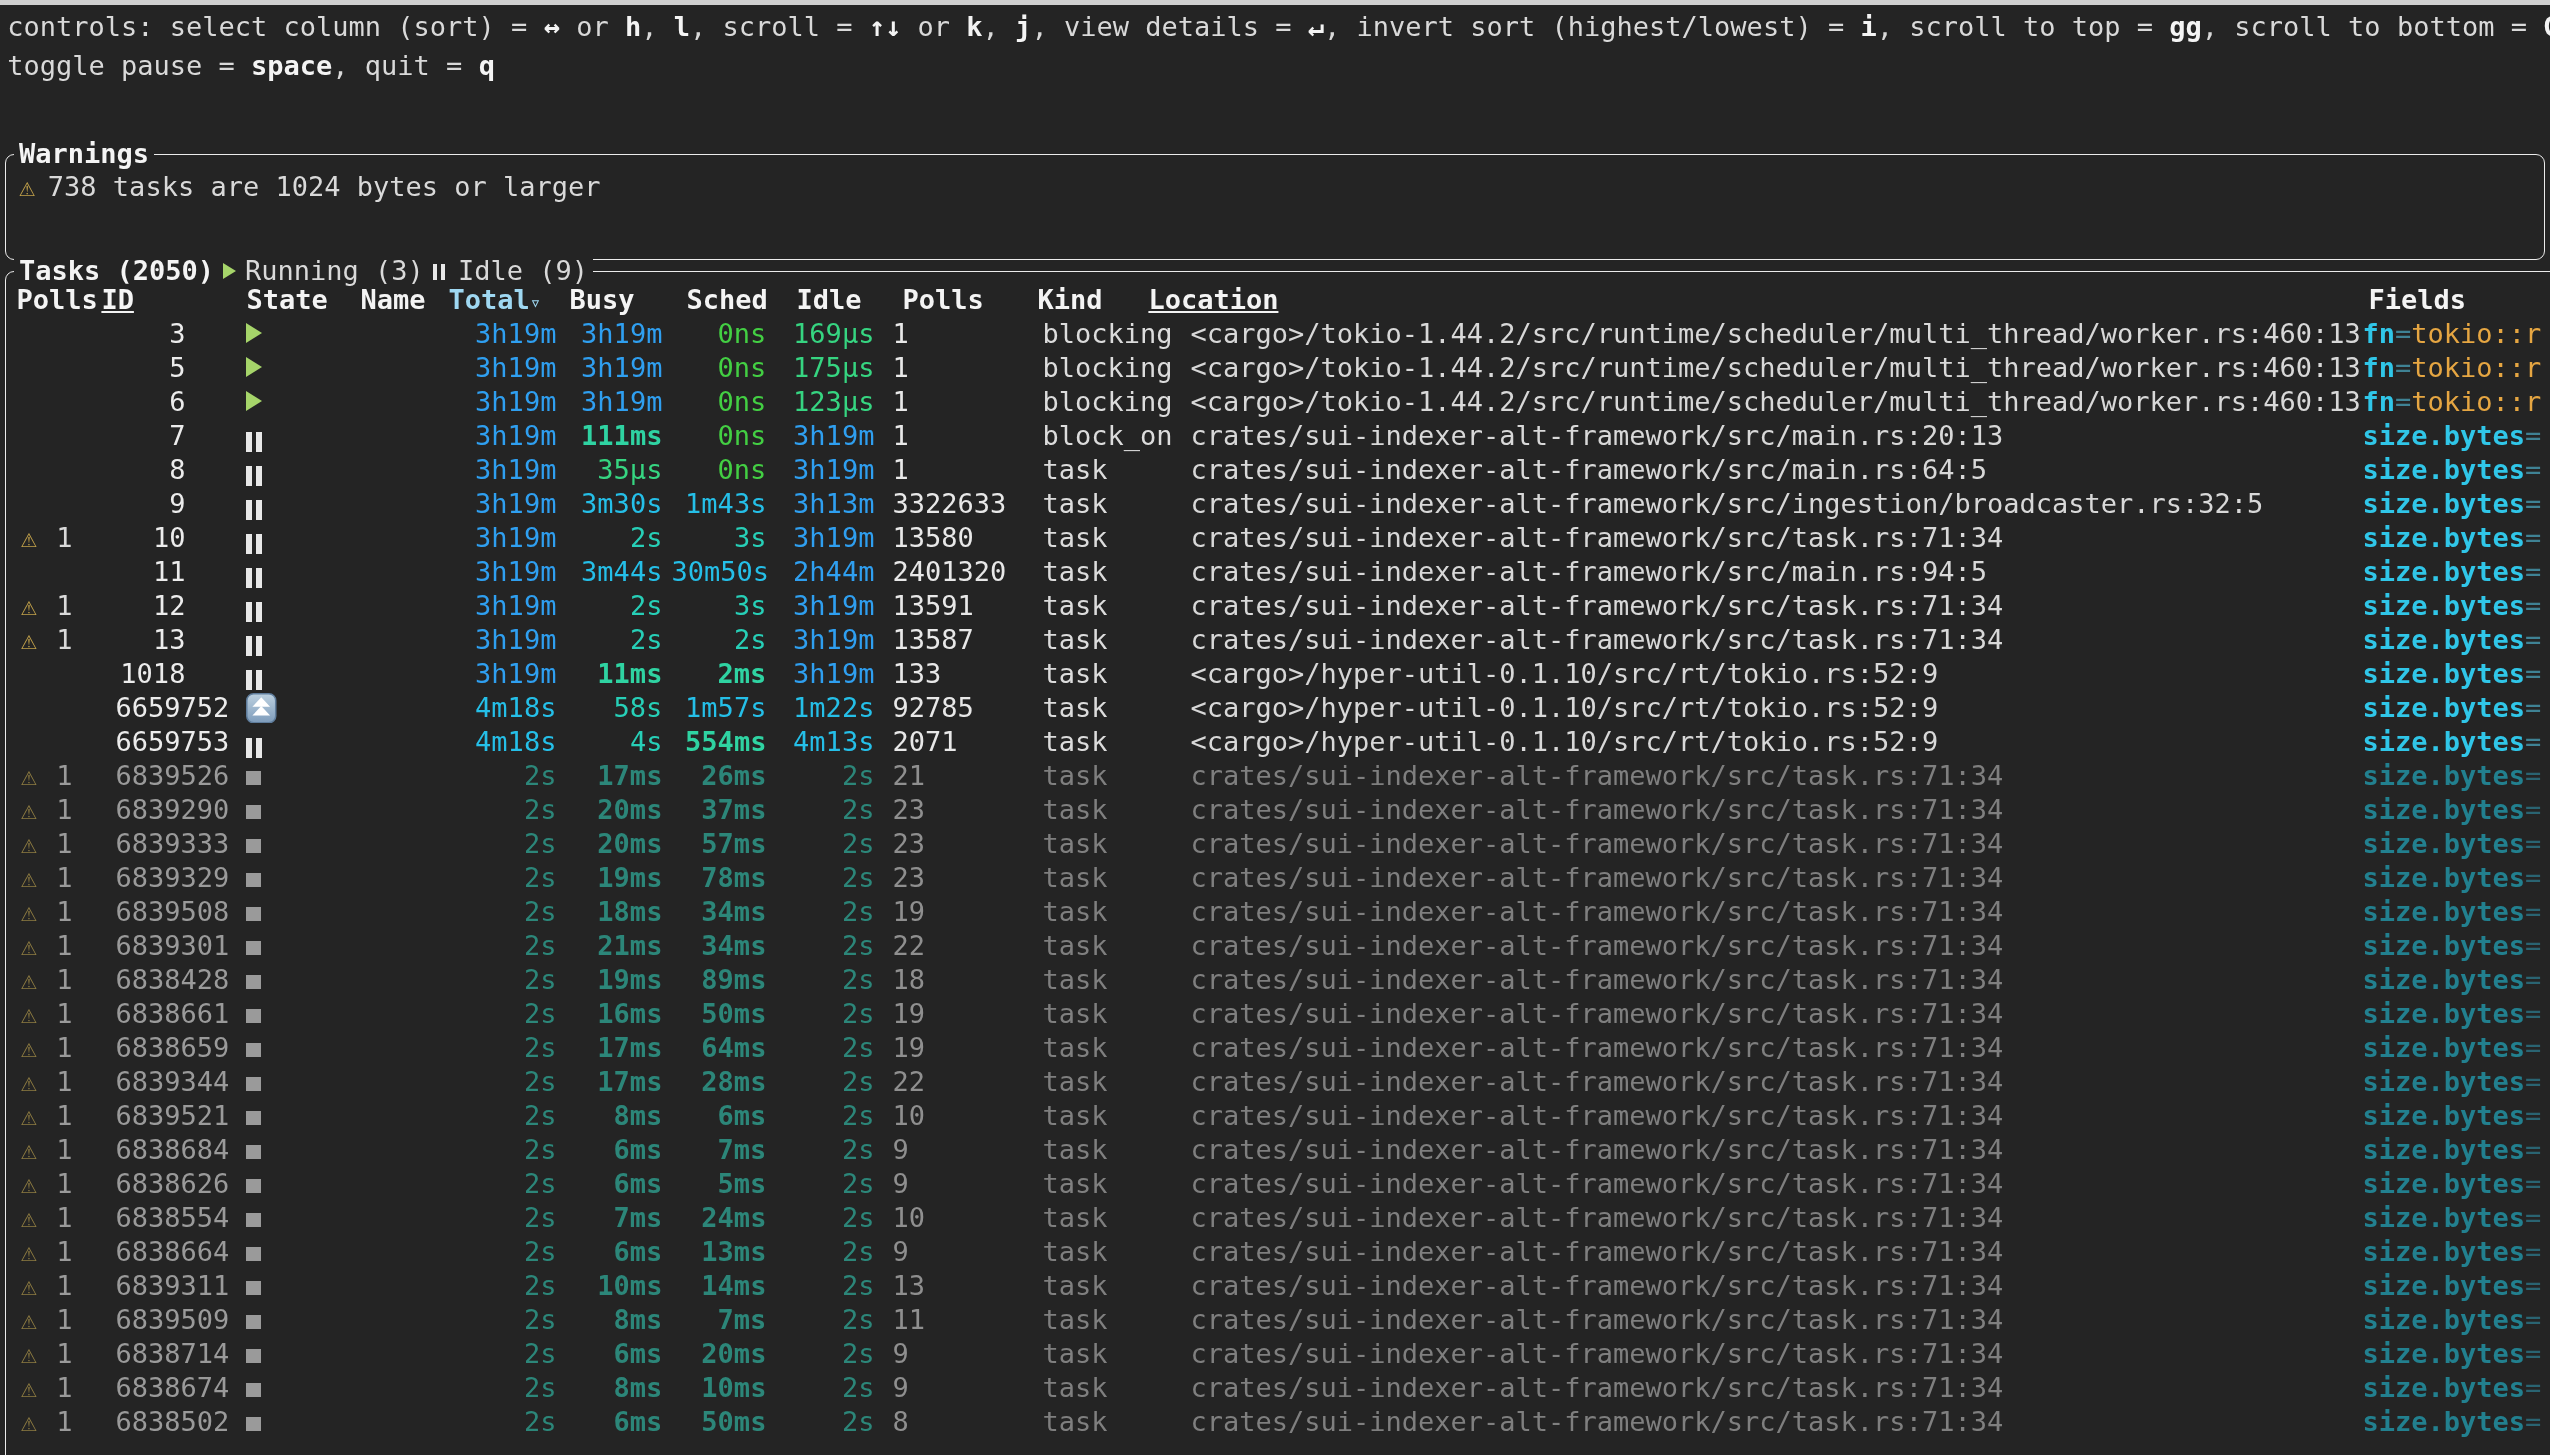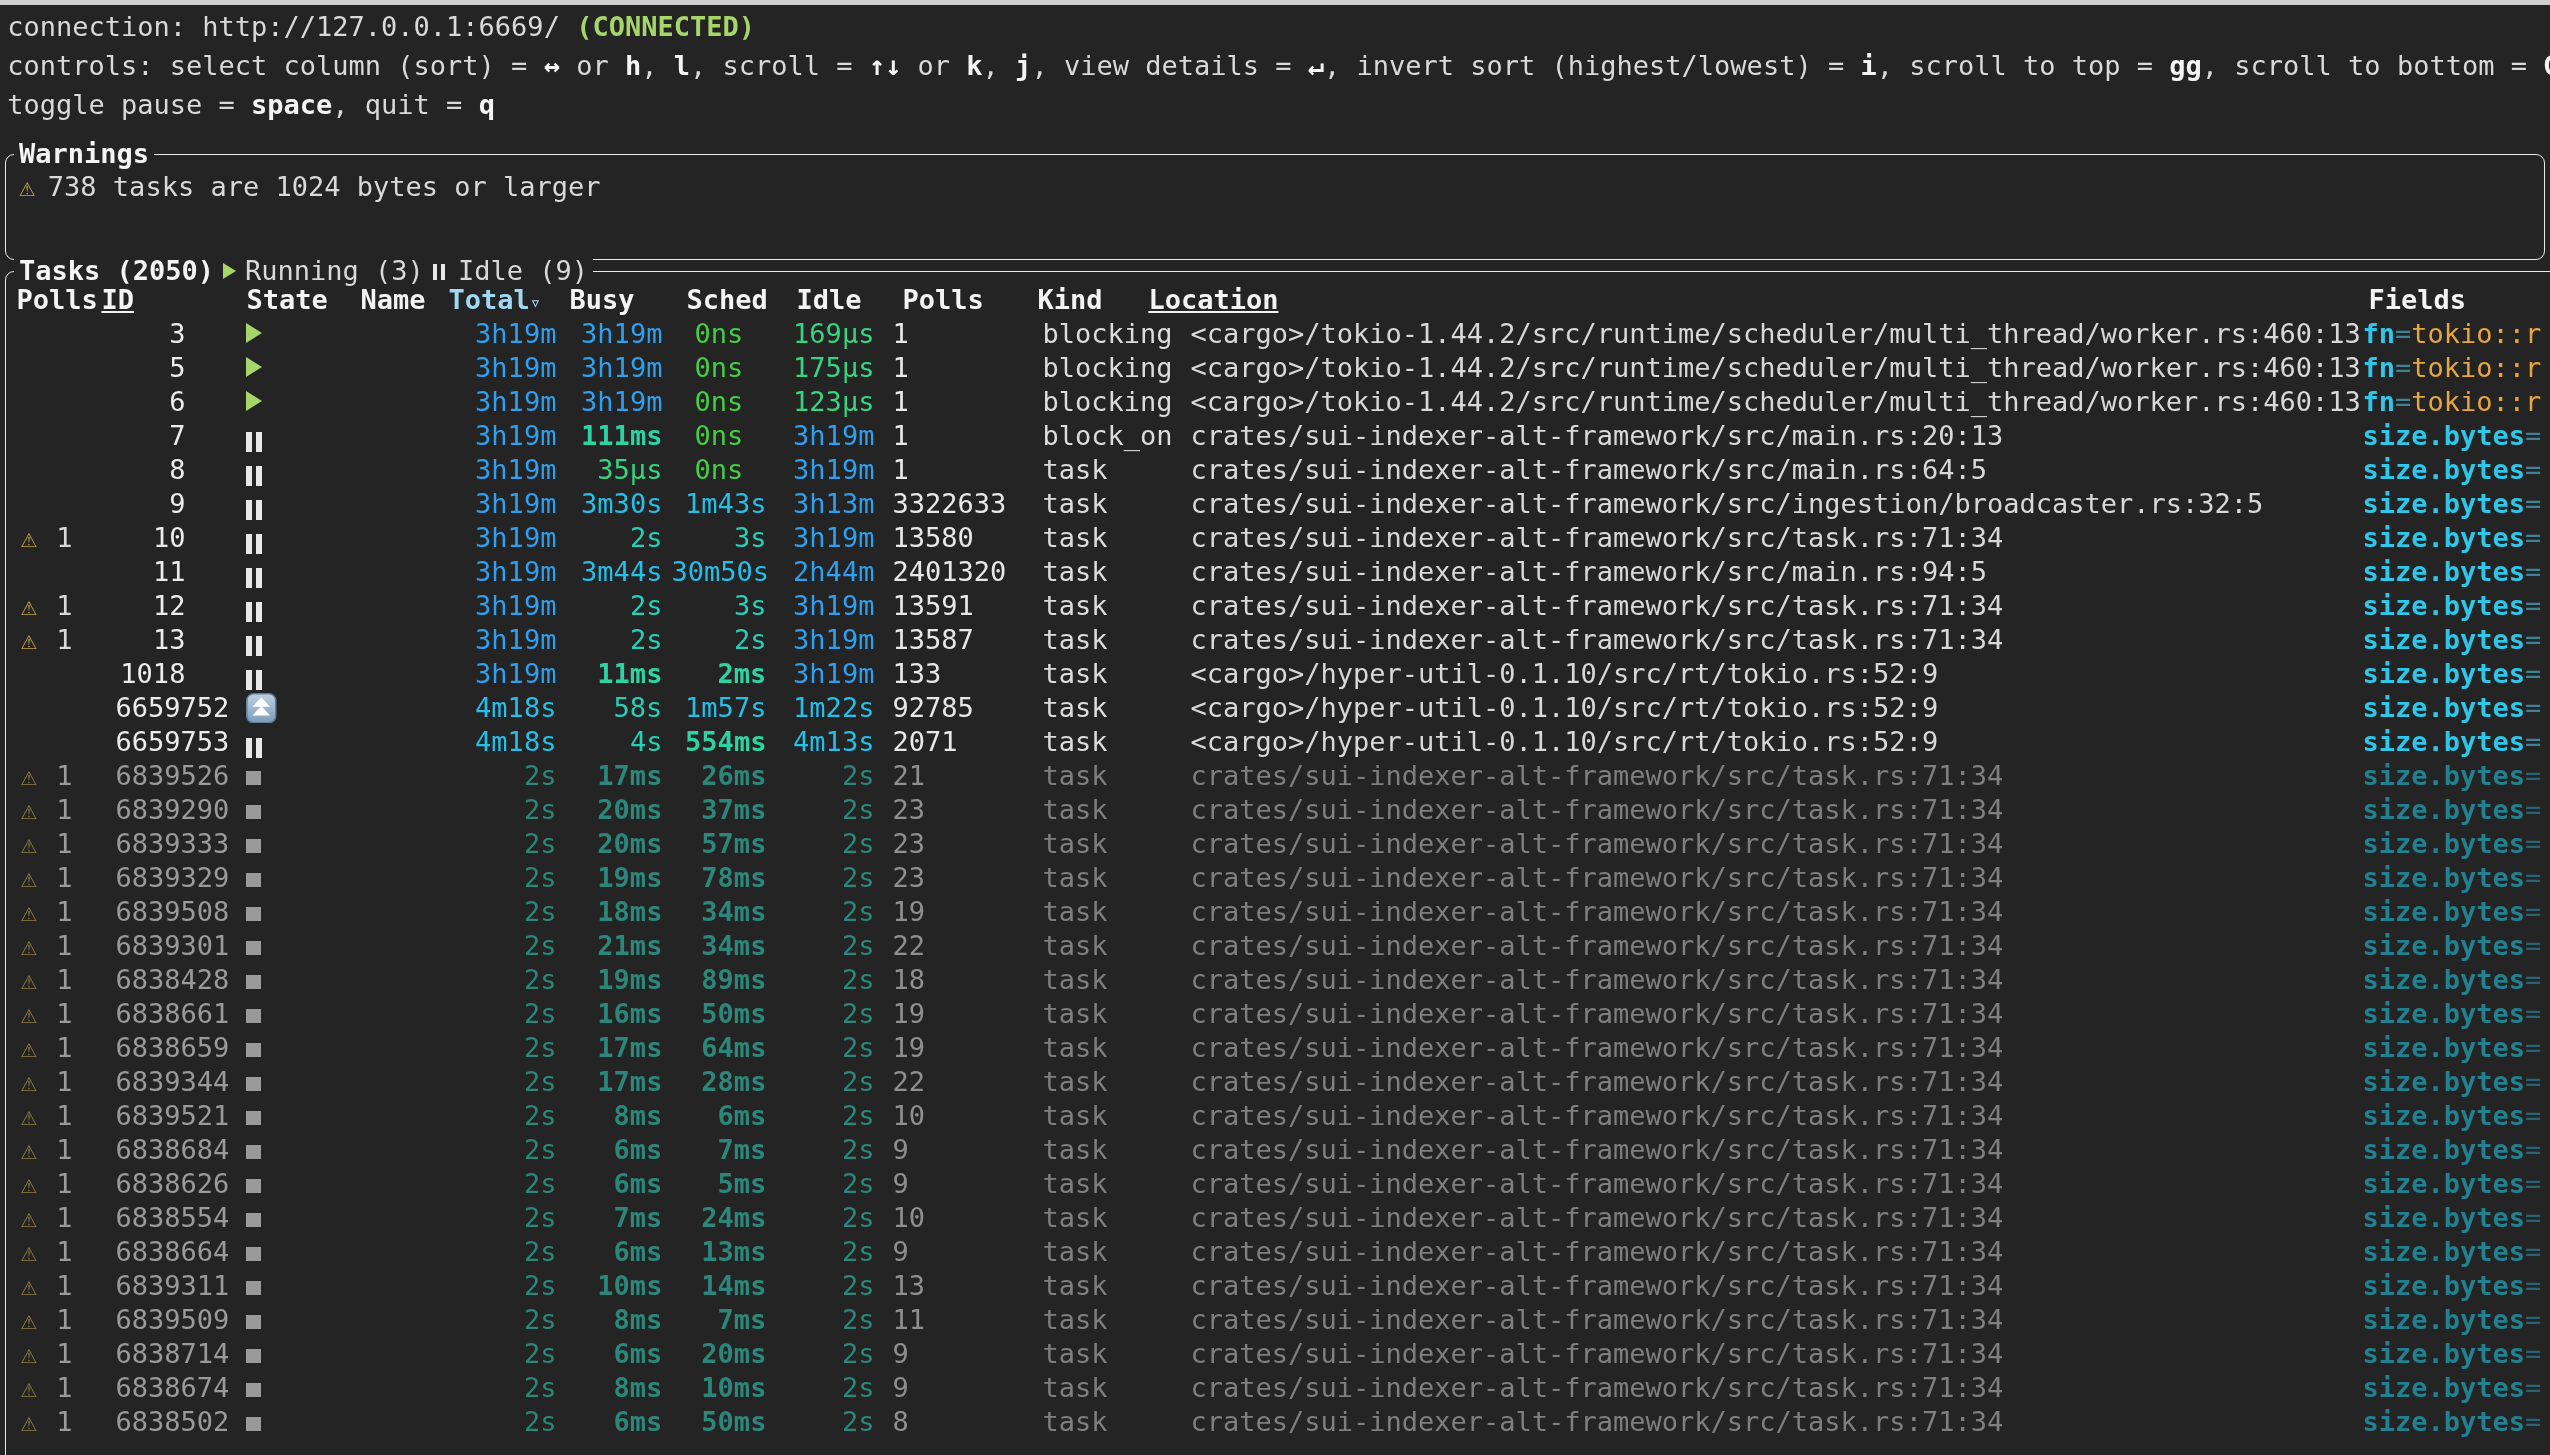--- a/index.html
+++ b/index.html
@@ -48,21 +48,21 @@
   .c-idle{left:769px;width:99px;text-align:right;}
   .c-polls{left:886px;color:#e8e8e8;}
   .c-kind{left:1036px;color:#dcdcdc;}
   .c-loc{left:1184px;color:#d8d8d8;}
   .c-fields{left:2356px;}
   .f-label{font-weight:bold;color:var(--c-field_label);text-align:right;}
   .f-eq{color:var(--c-field_eq);}
   .f-val{color:var(--c-field_value);}
   
   .u-h{color:var(--c-hours);} .u-min{color:var(--c-minutes);} .u-s{color:var(--c-seconds);}
-  .u-ms{color:var(--c-millis);font-weight:bold;} .u-us{color:var(--c-micros);} .u-ns{color:var(--c-nanos);text-align:center;}
+  .u-ms{color:var(--c-millis);font-weight:bold;} .u-us{color:var(--c-micros);} .u-ns{color:var(--c-nanos);}
   
   .row.dim .c-id,.row.dim .c-warn-count{color:var(--c-gray);}
   .row.dim .c-polls{color:#8f8f8f;}
   .row.dim .c-kind,.row.dim .c-loc{color:var(--c-gray_dim);}
   .row.dim .c-warn-icon{color:var(--c-warn_dim);}
   .row.dim .u-h,.row.dim .u-min,.row.dim .u-s,.row.dim .u-ms,.row.dim .u-us,.row.dim .u-ns{color:var(--c-dur_dim);}
   .row.dim .f-label{color:var(--c-field_label_dim);}
   .row.dim .f-eq{color:var(--c-field_eq_dim);}
   
   .ic-run{display:inline-block;width:0;height:0;border-left:16px solid var(--c-green);border-top:10px solid transparent;border-bottom:10px solid transparent;margin-top:6.3px;}
@@ -73,21 +73,20 @@
   .title-run{display:inline-block;width:0;height:0;border-left:13.5px solid var(--c-green);border-top:8px solid transparent;border-bottom:8px solid transparent;}
   .title-pause i{display:inline-block;width:4.5px;height:16px;background:#e8e8e8;margin-right:3.6px;}
   .t-normal{font-weight:normal;color:var(--c-text);}
 </style>
 </head>
 <body>
 
 <div class="top-strip"></div>
 
 <div class="statusbar">
-  <div class="line"><span>connection: </span><span>http://127.0.0.1:6669/</span><span> </span><span class="green">(CONNECTED)</span></div>
   <div class="line" id="controls-line"><span>controls: select column (sort) = </span><span class="b">↔</span><span> or </span><span class="b">h</span><span>, </span><span class="b">l</span><span>, scroll = </span><span class="b">↑↓</span><span> or </span><span class="b">k</span><span>, </span><span class="b">j</span><span>, view details = </span><span class="b">↵</span><span>, invert sort (highest/lowest) = </span><span class="b">i</span><span>, scroll to top = </span><span class="b">gg</span><span>, scroll to bottom = </span><span class="b">G</span></div>
   <div class="line" id="pause-line"><span>toggle pause = </span><span class="b">space</span><span>, quit = </span><span class="b">q</span></div>
 </div>
 
 <div class="panel" id="warnings-panel">
   <span class="panel-title">Warnings</span>
   <div class="warn-line"><span class="warn-glyph">⚠</span><span>738 tasks are 1024 bytes or larger</span></div>
 </div>
 
 <div class="panel" id="tasks-panel">

